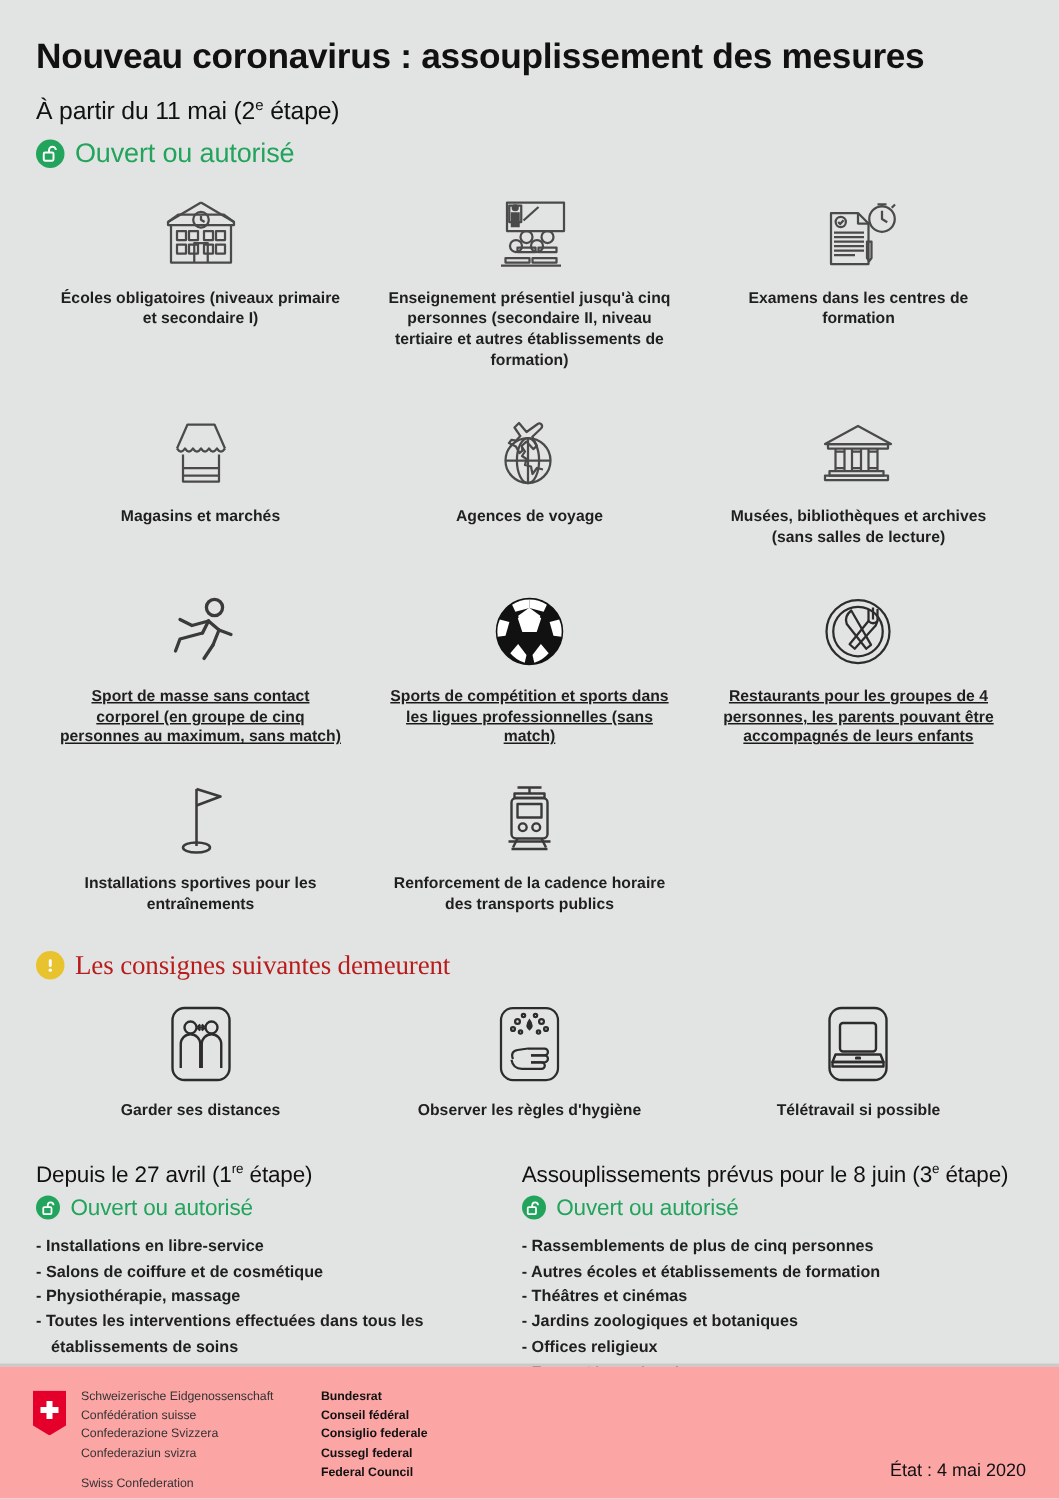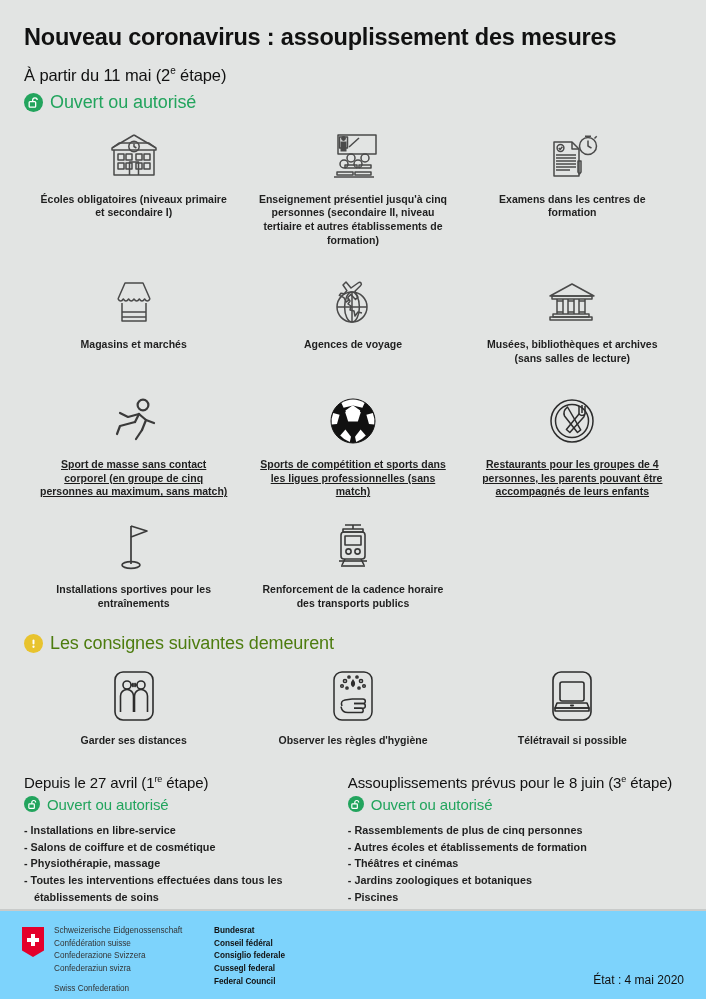--- a/index.html
+++ b/index.html
@@ -48,21 +48,21 @@
     display: flex;
     align-items: center;
     gap: 7px;
     margin-top: 7px;
   }
   .band-label {
     font-size: 18px;
     letter-spacing: -0.1px;
   }
   .band.open .band-label { color: #22a45d; }
-  .band.stay .band-label { color: #4d7c0f; }
+  .band.stay .band-label { color: #b91c1c; font-family: Liberation Serif, serif; }
 
   .badge {
     width: 19px; height: 19px;
     border-radius: 50%;
     display: inline-flex;
     align-items: center;
     justify-content: center;
     flex: 0 0 auto;
   }
   .badge.green { background: #22a45d; }
@@ -137,21 +137,21 @@
     position: absolute;
     left: 0; right: 0;
     bottom: 88px;
     height: 2px;
     background: #c9cbca;
   }
   .footer {
     position: absolute;
     left: 0; right: 0; bottom: 0;
     height: 88px;
-    background: #7dd3fc;
+    background: #fca5a5;
   }
   .footer-inner {
     display: flex;
     align-items: flex-start;
     padding: 14px 22px 0 22px;
     position: relative;
     height: 100%;
     box-sizing: border-box;
   }
   .swiss-flag {
@@ -499,21 +499,20 @@
               <path d="M10.5 10.5 V7.5 a4.2 4.2 0 0 1 8.4 0"></path>
             </svg>
           </span>
           <span class="band-label">Ouvert ou autorisé</span>
         </div>
         <ul class="bullets">
           <li>- Rassemblements de plus de cinq personnes</li>
           <li>- Autres écoles et établissements de formation</li>
           <li>- Théâtres et cinémas</li>
           <li>- Jardins zoologiques et botaniques</li>
-          <li>- Piscines</li>
           <li>- Offices religieux</li>
           <li>- Remontées mécaniques</li>
         </ul>
       </div>
     </div>
 
   </div>
 
   <div class="footer-sep"></div>
 

